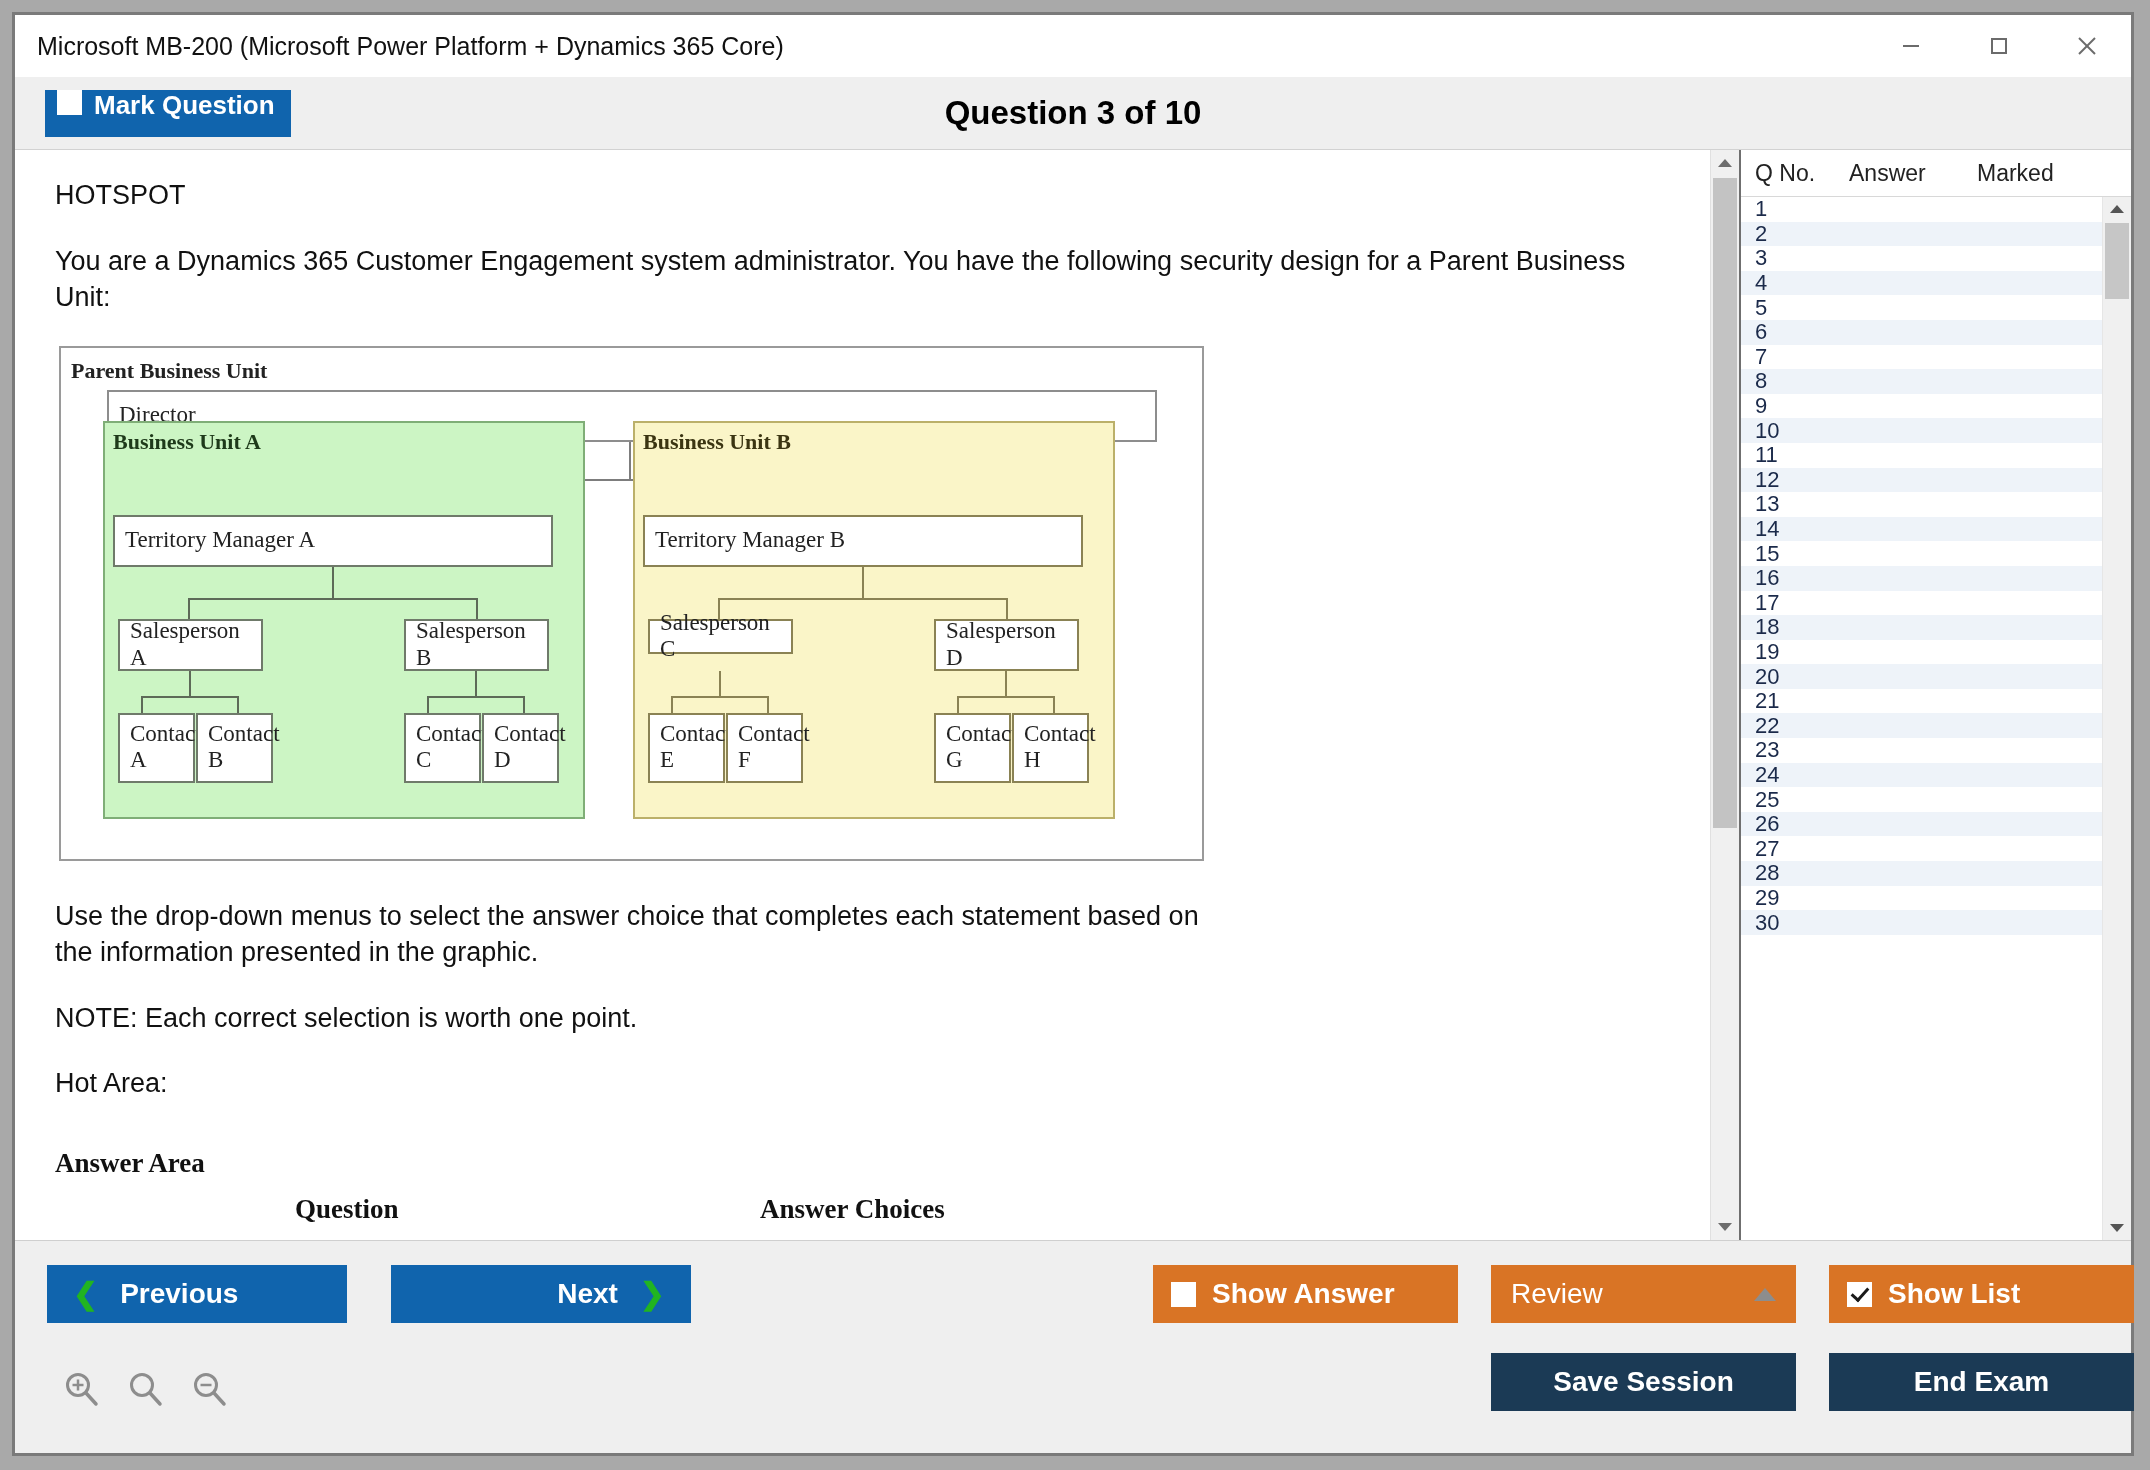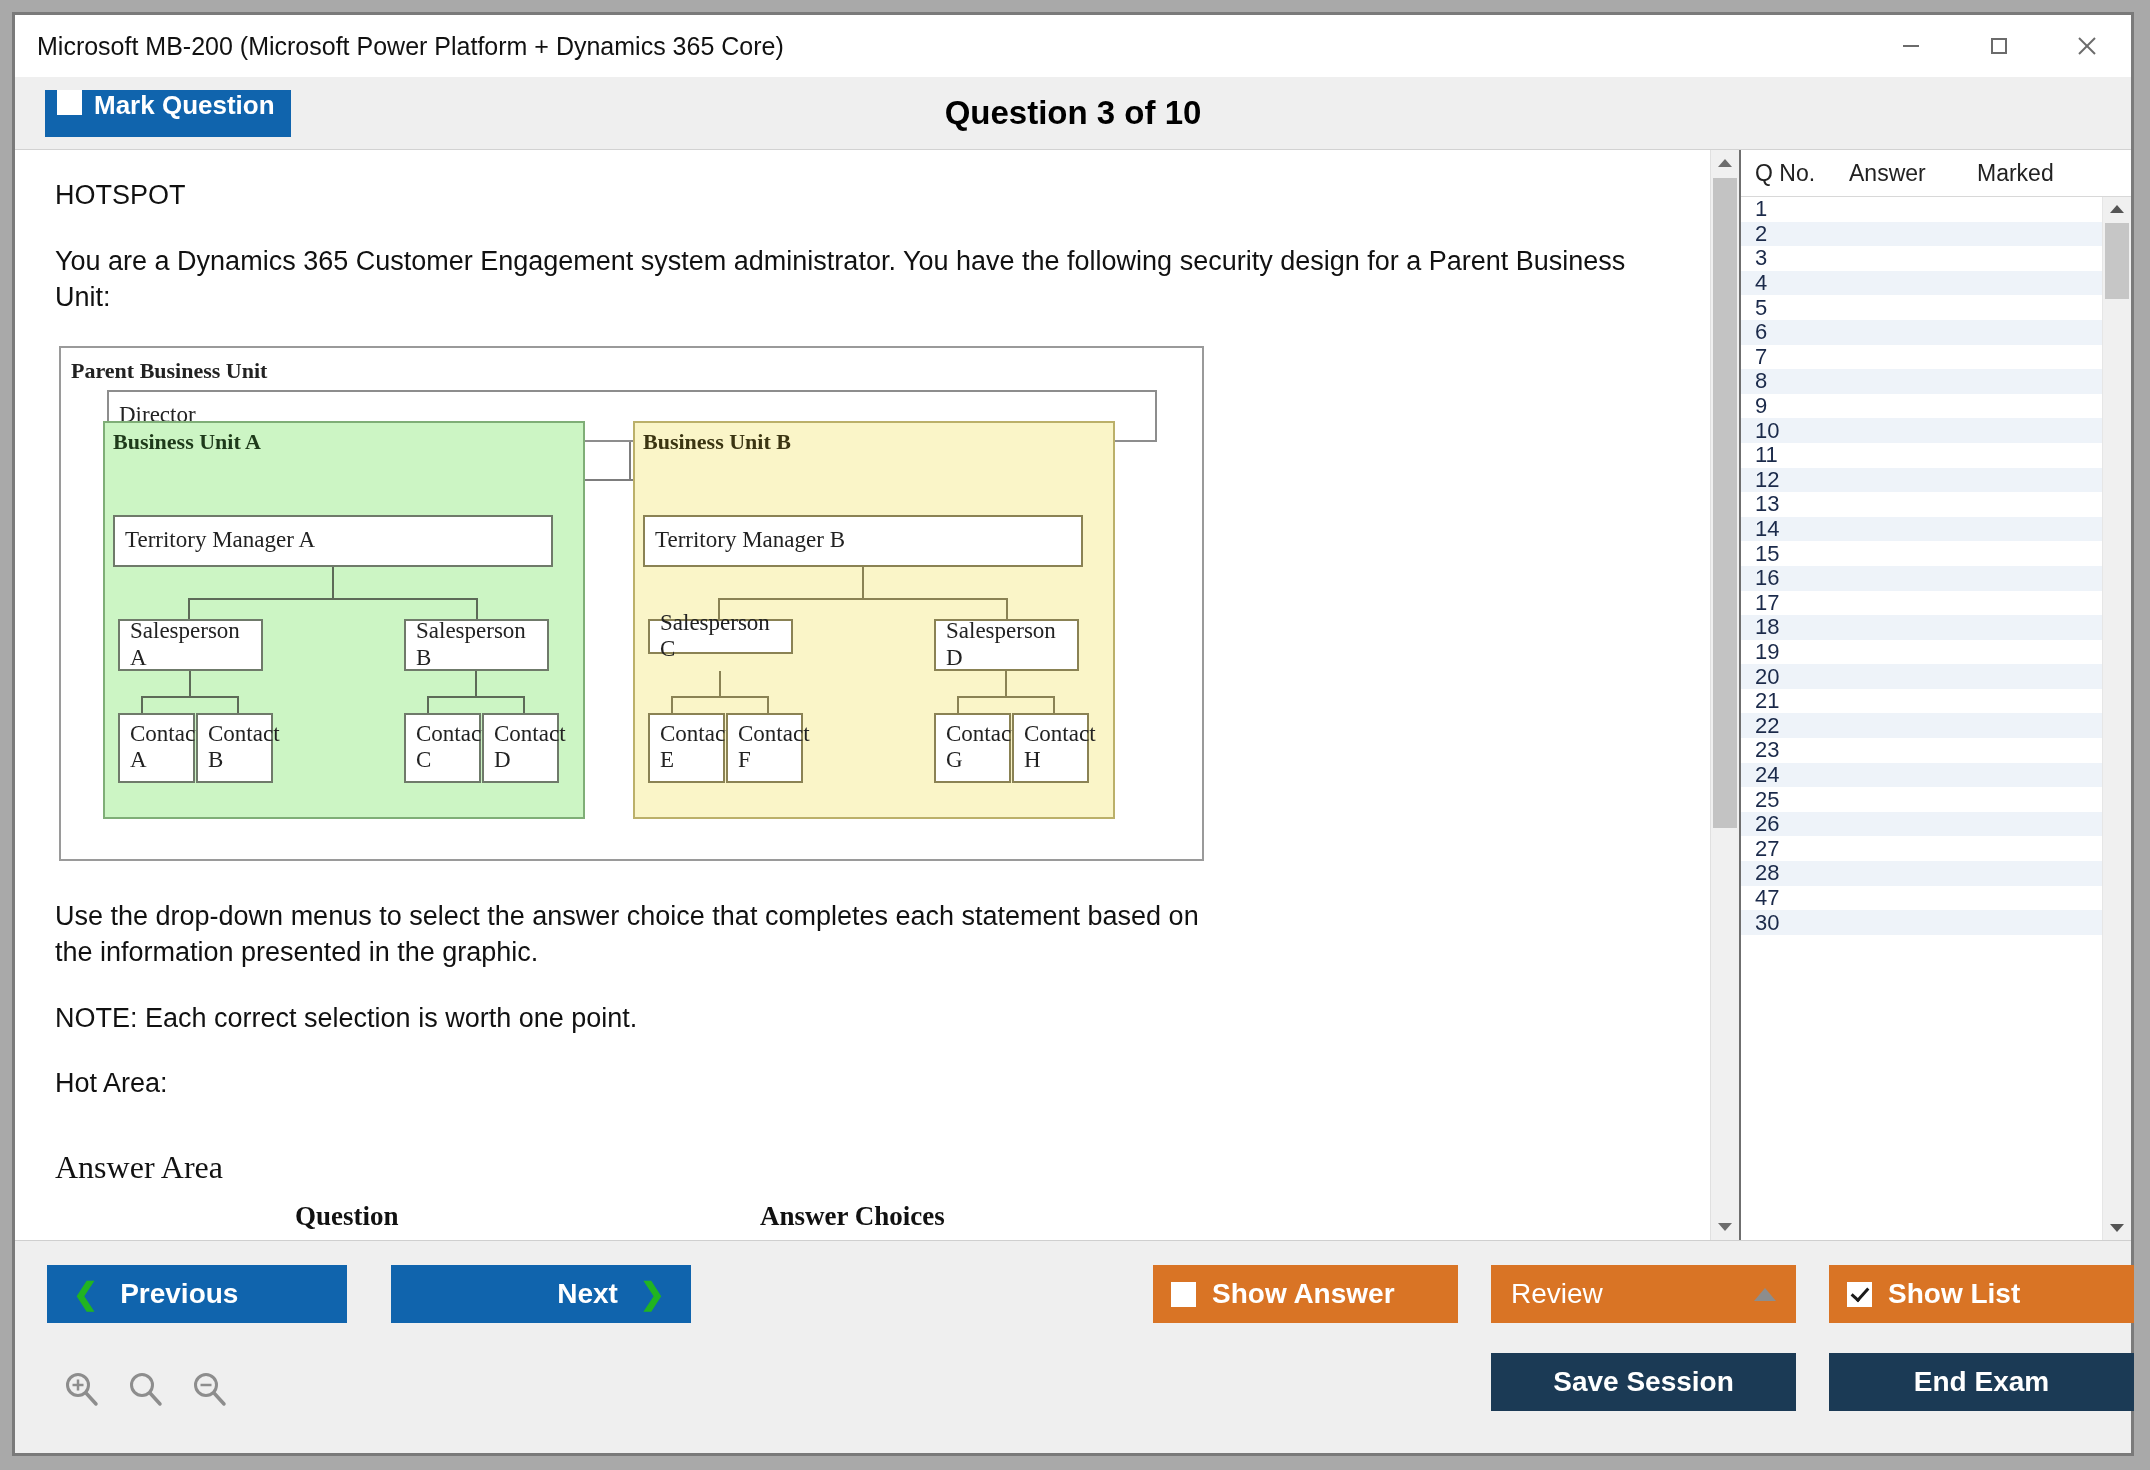--- a/index.html
+++ b/index.html
@@ -279,21 +279,21 @@
             <span>Contact</span>
             <span>H</span>
           </div>
 
         </div>
 
         <p class="tight" style="max-width:1180px;">Use the drop-down menus to select the answer choice that completes each statement based on the information presented in the graphic.</p>
         <p class="tight">NOTE: Each correct selection is worth one point.</p>
         <p style="margin-bottom:44px;">Hot Area:</p>
 
-        <div style="font-family:'Liberation Serif',serif;font-weight:normal;font-size:32px;">Answer Area</div>
+        <div style="font-family:'Liberation Serif',serif;font-weight:bold;font-size:27px;">Answer Area</div>
         <div style="position:relative;height:46px;margin-top:10px;font-family:'Liberation Serif',serif;font-weight:bold;font-size:27px;">
           <span style="position:absolute;left:240px;top:0;">Question</span>
           <span style="position:absolute;left:705px;top:0;">Answer Choices</span>
         </div>
 
       </div>
     </div>
 
     <div class="vscroll">
       <div class="arrow up">
@@ -451,21 +451,21 @@
               <span style="width: 94px;">27</span>
               <span style="width: 128px;"></span>
               <span></span>
             </div>
             <div class="qrow alt">
               <span style="width: 94px;">28</span>
               <span style="width: 128px;"></span>
               <span></span>
             </div>
             <div class="qrow">
-              <span style="width: 94px;">47</span>
+              <span style="width: 94px;">29</span>
               <span style="width: 128px;"></span>
               <span></span>
             </div>
             <div class="qrow alt">
               <span style="width: 94px;">30</span>
               <span style="width: 128px;"></span>
               <span></span>
             </div>
           </div>
         <div class="qscroll">

